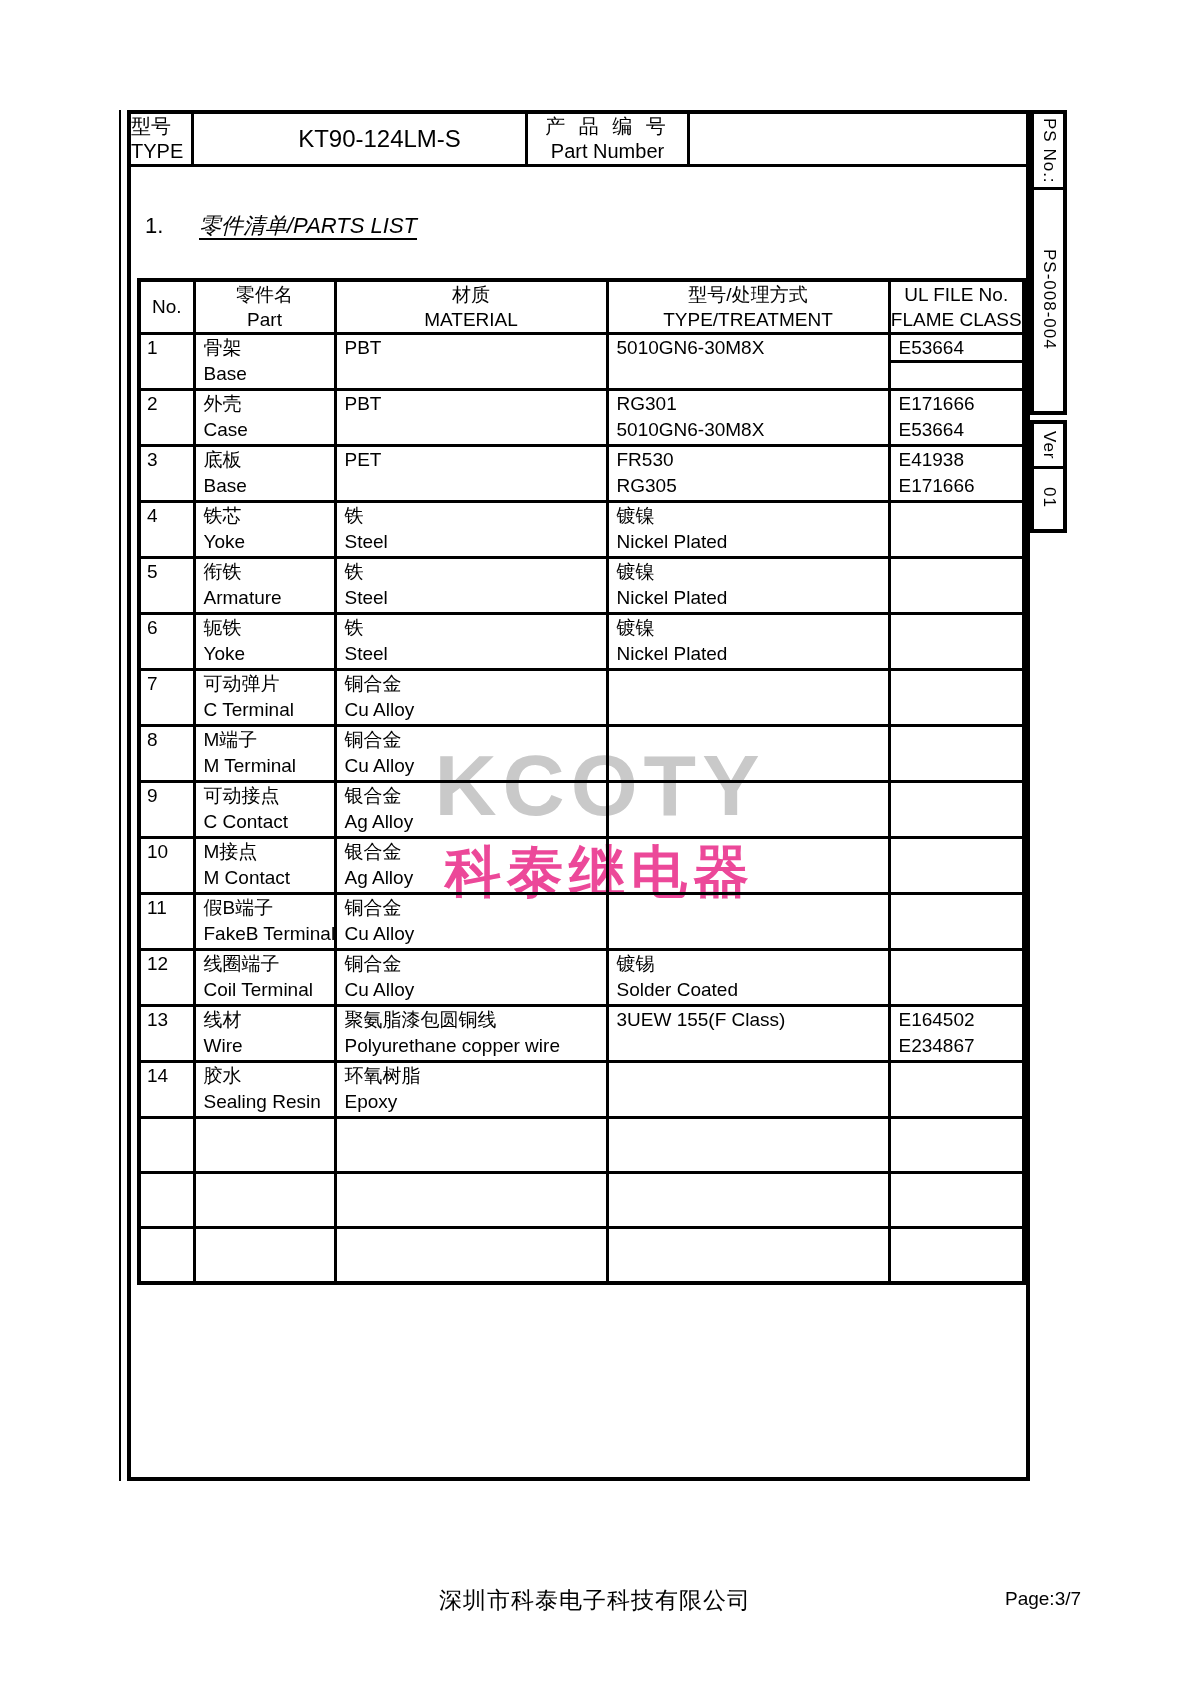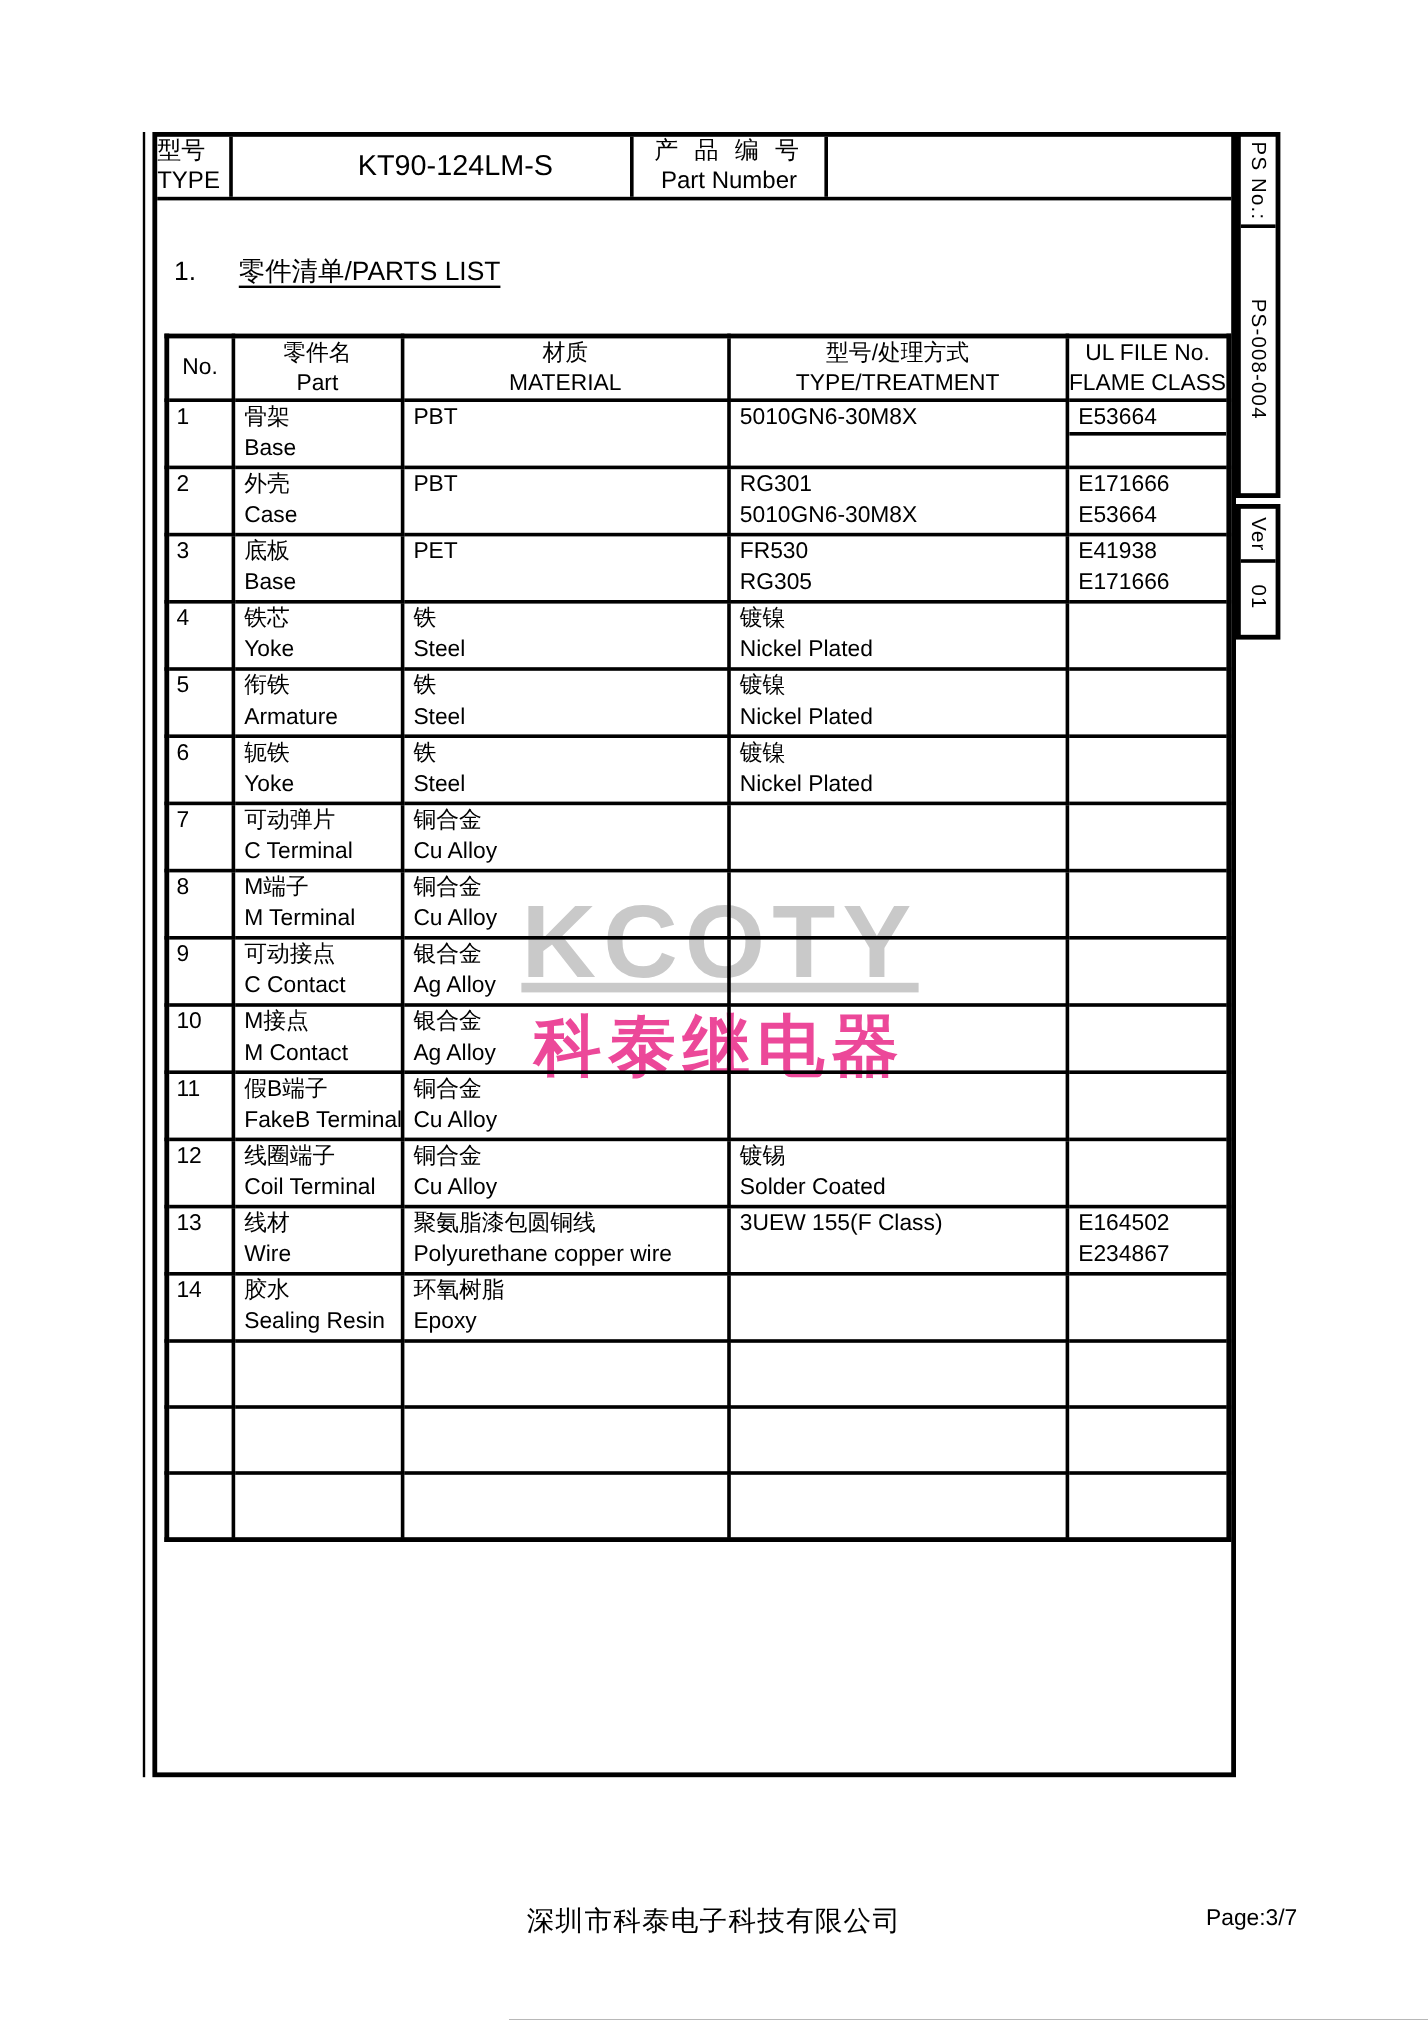--- a/index.html
+++ b/index.html
@@ -3,21 +3,21 @@
 <meta charset="utf-8">
 <style>
   html,body { margin:0; padding:0; background:#888; }
   .page {
     position:relative; width:1190px; height:1683px; background:#ffffff;
     font-family:"Liberation Sans","DejaVu Sans",sans-serif; color:#000;
     overflow:hidden; margin:0 auto;
   }
   
   .watermark { position:absolute; left:330px; top:742px; width:540px; text-align:center; z-index:0; }
-  .wm1 { font-size:86px; font-weight:bold; letter-spacing:6px; color:#c9c9c9; line-height:86px;text-decoration:underline; }
+  .wm1 { font-size:86px; font-weight:bold; letter-spacing:6px; color:#c9c9c9; line-height:86px; }
   .wm2 { font-size:56px; font-weight:bold; letter-spacing:6px; color:#ec4899; line-height:72px; margin-top:8px; }
 
   
   .thin-left-line { position:absolute; left:119px; top:110px; width:2px; height:1371px; background:#000; z-index:1; }
   .frame { position:absolute; left:127px; top:110px; width:903px; height:1371px;
            border:4px solid #000; box-sizing:border-box; z-index:1; }
 
   
   .doc-header { display:flex; height:53px; border-bottom:3px solid #000; box-sizing:border-box; }
   .doc-header .hcell { box-sizing:border-box; border-right:3px solid #000; overflow:hidden; }
@@ -28,21 +28,21 @@
   .hc4 { width:162px; text-align:center; }
   .hc5 { flex:1; }
   .hl { font-size:20px; line-height:25px; white-space:nowrap; }
   .hl-cn-wide { letter-spacing:7px; }
   .hl-cn-mid  { letter-spacing:4px; }
   .model-text { font-size:24px; line-height:50px; white-space:nowrap; }
 
   
   .section-title { position:absolute; left:145px; top:211px; font-size:22px; z-index:2; white-space:nowrap; }
   .section-title .num { display:inline-block; width:54px; }
-  .section-title .ttl { text-decoration:underline; text-decoration-thickness:2px; text-underline-offset:5px; }
+  .section-title .ttl { text-decoration:underline; text-decoration-thickness:2px; text-underline-offset:5px;font-style:italic; }
 
   
   table.parts { position:absolute; left:137px; top:278px; width:885px; border-collapse:collapse;
                 table-layout:fixed; z-index:2; background:transparent; }
   table.parts { border:4px solid #000; }
   table.parts td { border:3px solid #000; padding:0; vertical-align:top; overflow:hidden; }
   table.parts tr.hdr td { height:50px; }
   table.parts tr.data td { height:53px; }
   table.parts tr.empty-row td { height:52px; }
   .hline { text-align:center; font-size:19px; line-height:25px; white-space:nowrap; }

